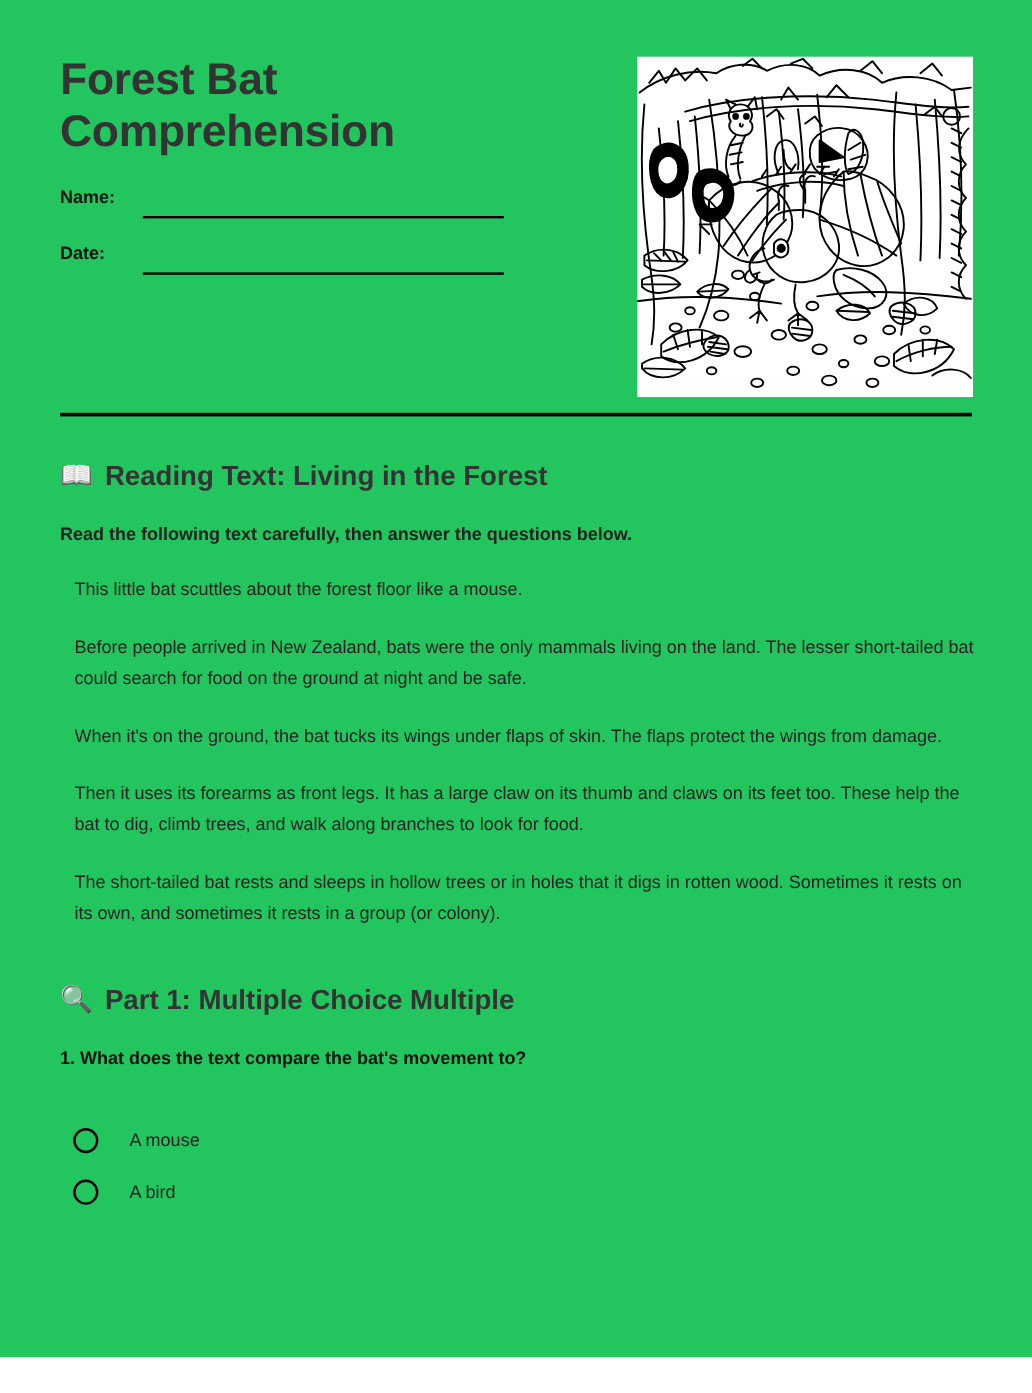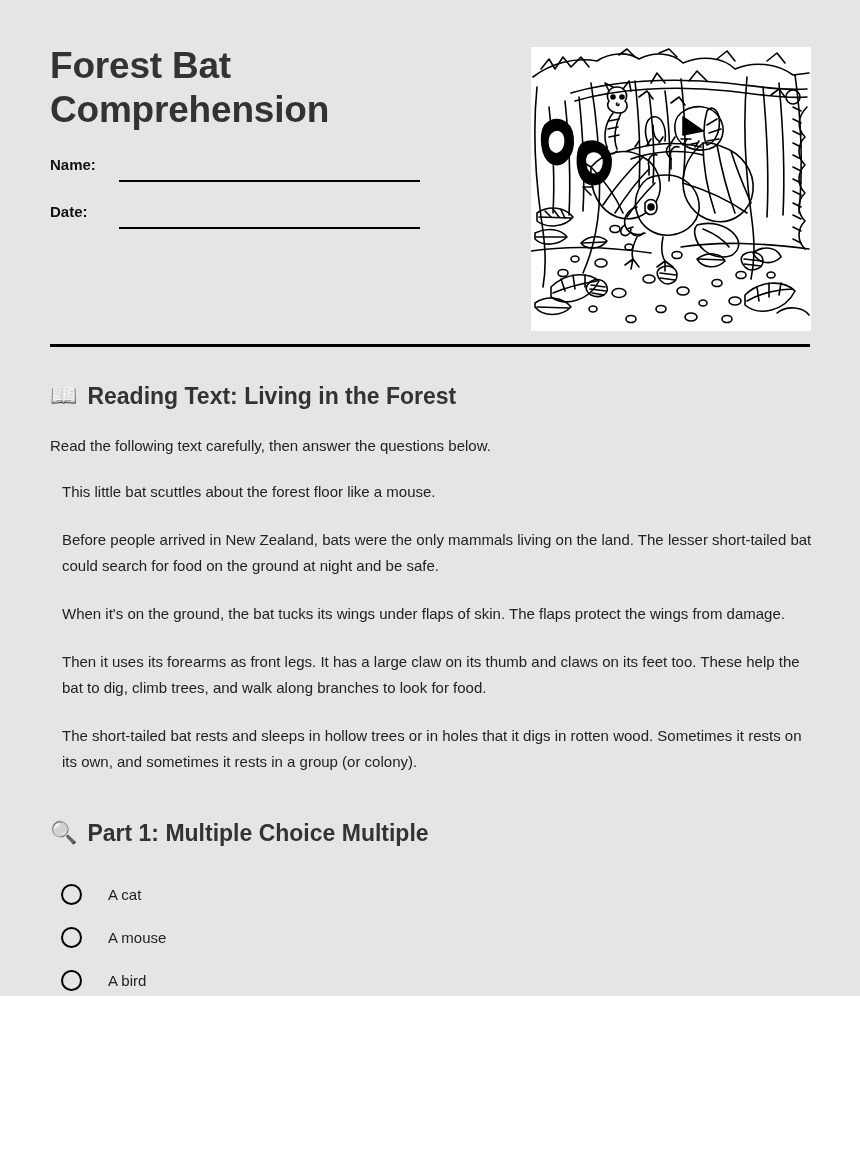--- a/index.html
+++ b/index.html
@@ -10,22 +10,22 @@
   body {
     width: 860px;
     height: 1161px;
     overflow: hidden;
     font-family: "Liberation Sans", sans-serif;
     -webkit-font-smoothing: antialiased;
   }
   .page {
     position: relative;
     width: 860px;
-    height: 996px;
-    background: #e5e5e5;
+    height: 1131px;
+    background: #22c55e;
     box-sizing: border-box;
   }
 
   
   .header {
     position: absolute;
     left: 50px;
     top: 44px;
     width: 760px;
   }
@@ -97,21 +97,21 @@
     line-height: 28px;
   }
   .section-head .emoji {
     font-size: 22px;
     margin-right: 10px;
     line-height: 1;
     filter: grayscale(100%);
   }
   .lead {
     font-size: 15px;
-    font-weight: normal;
+    font-weight: bold;
     color: #222222;
     margin: 0 0 23px 0;
     line-height: 20px;
   }
   .para {
     font-size: 15px;
     color: #222222;
     margin: 0 0 22px 12px;
     line-height: 26px;
     max-width: 752px;
@@ -364,26 +364,23 @@
     <p class="para">Before people arrived in New Zealand, bats were the only mammals living on the land. The lesser short-tailed bat could search for food on the ground at night and be safe.</p>
     <p class="para">When it's on the ground, the bat tucks its wings under flaps of skin. The flaps protect the wings from damage.</p>
     <p class="para">Then it uses its forearms as front legs. It has a large claw on its thumb and claws on its feet too. These help the bat to dig, climb trees, and walk along branches to look for food.</p>
     <p class="para">The short-tailed bat rests and sleeps in hollow trees or in holes that it digs in rotten wood. Sometimes it rests on its own, and sometimes it rests in a group (or colony).</p>
 
     <h2 class="section-head part1">
       <span class="emoji">🔍</span>
       <span>Part 1: Multiple Choice Multiple</span>
     </h2>
 
+    <p class="q-text">1. What does the text compare the bat's movement to?</p>
 
     <div class="options">
-      <div class="option">
-        <span class="radio"></span>
-        <span class="option-label">A cat</span>
-      </div>
       <div class="option">
         <span class="radio"></span>
         <span class="option-label">A mouse</span>
       </div>
       <div class="option">
         <span class="radio"></span>
         <span class="option-label">A bird</span>
       </div>
 
     </div>

